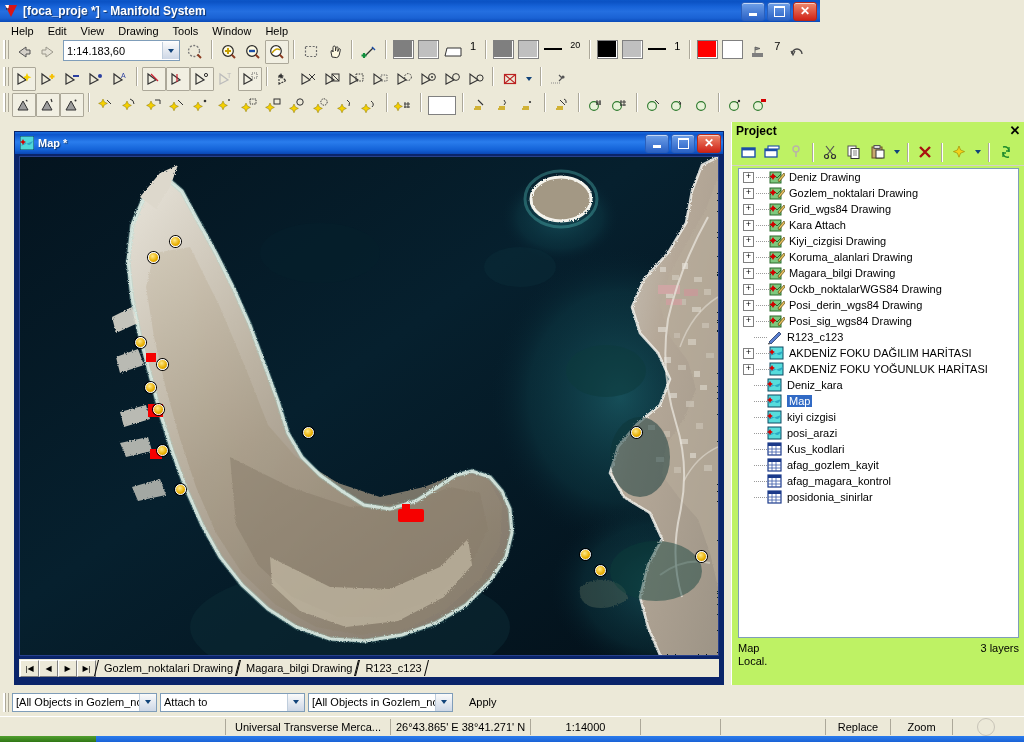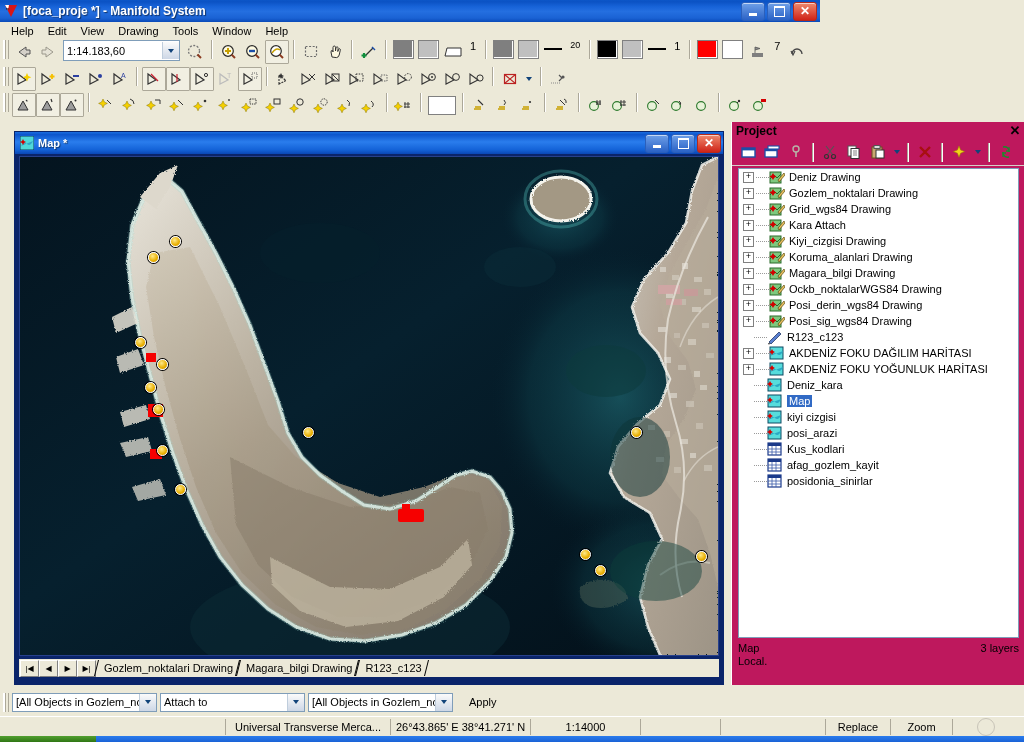--- a/index.html
+++ b/index.html
@@ -123,21 +123,21 @@
     position:absolute;width:11px;height:11px;border-radius:50%;
     background:radial-gradient(circle at 40% 35%,#ffe98a 0%,#e8ae00 60%,#c08800 100%);
     border:1.5px solid #fff;box-shadow:0 0 0 1px #000;
     box-sizing:border-box;
   }
   .redshape{position:absolute;background:#f60000;}
 
   
   .project{
     position:absolute;left:731px;top:122px;width:293px;height:563px;
-    background:#be185d;border-left:1px solid #fff;
+    background:#bef264;border-left:1px solid #fff;
   }
   .proj-head{height:17px;display:flex;align-items:center;padding:0 2px 0 4px;}
   .proj-head .ttl{font-weight:bold;font-size:12px;color:#000;}
   .proj-head .x{margin-left:auto;width:16px;height:15px;display:flex;align-items:center;justify-content:center;
     font-size:13px;font-weight:bold;color:#000;}
   .proj-tb{height:26px;display:flex;align-items:center;padding-left:4px;border-bottom:1px solid #d4d0c8;}
   .proj-tree{
     position:absolute;left:6px;top:46px;width:281px;height:470px;
     background:#fff;border:1px solid #7f9db9;overflow:hidden;box-sizing:border-box;
   }
@@ -1138,20 +1138,30 @@
           <span class="tlabel">afag_gozlem_kayit</span>
         </div>
         <div class="tline">
           <span class="exp empty"></span>
           <span class="dots"></span>
           <span class="ticon"><svg width="16" height="15" viewBox="0 0 16 15">
               <rect x="1" y="1" width="13" height="12" fill="#fff" stroke="#1b3a8a" stroke-width="1.2"></rect>
               <rect x="1" y="1" width="13" height="3" fill="#1b3a8a"></rect>
               <path d="M5 4 v9 M9 4 v9 M1 7 h13 M1 10 h13" stroke="#3a5aa8" stroke-width=".8"></path>
             </svg></span>
+          <span class="tlabel">afag_magara_kontrol</span>
+        </div>
+        <div class="tline">
+          <span class="exp empty"></span>
+          <span class="dots"></span>
+          <span class="ticon"><svg width="16" height="15" viewBox="0 0 16 15">
+              <rect x="1" y="1" width="13" height="12" fill="#fff" stroke="#1b3a8a" stroke-width="1.2"></rect>
+              <rect x="1" y="1" width="13" height="3" fill="#1b3a8a"></rect>
+              <path d="M5 4 v9 M9 4 v9 M1 7 h13 M1 10 h13" stroke="#3a5aa8" stroke-width=".8"></path>
+            </svg></span>
           <span class="tlabel">posidonia_sinirlar</span>
         </div>
       </div>
 
     <div class="proj-status">
       <div class="row">
         <span>Map</span>
         <span>3 layers</span>
       </div>
       <div class="row">

